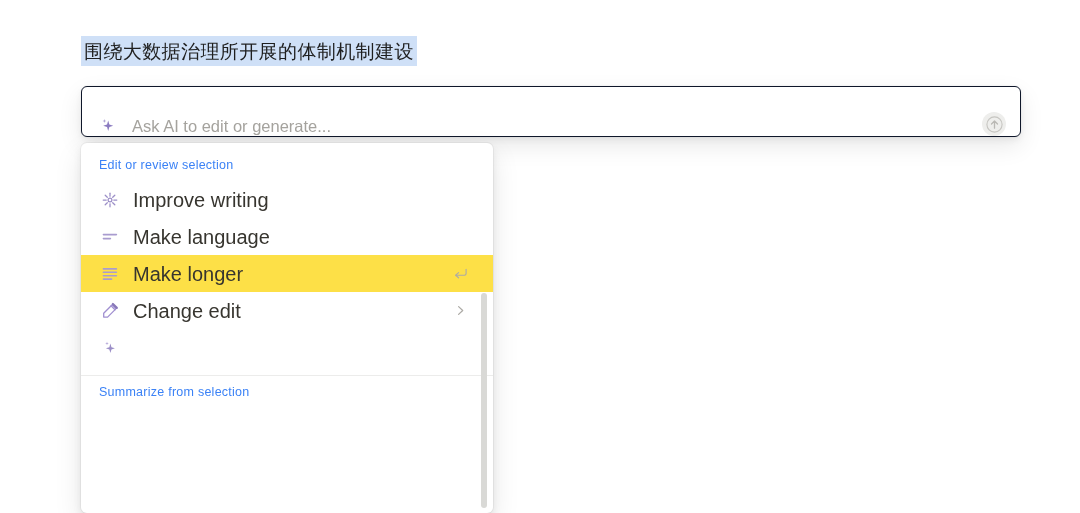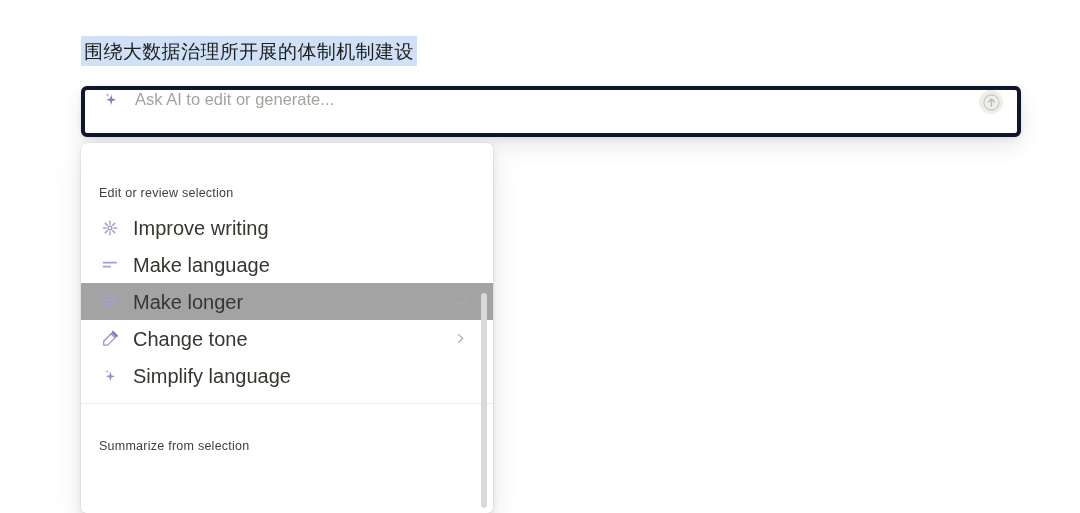--- a/index.html
+++ b/index.html
@@ -40,27 +40,27 @@
   }
 
   
   .ai-bar {
     position: absolute;
     left: 81px;
     top: 86px;
     width: 940px;
     height: 51px;
     background: #ffffff;
-    border: 4px solid #0f172a;
+    border: 1px solid #0f172a;
     border-radius: 6px;
     box-shadow: 0 0 0 1px rgba(15,15,15,.02),
                 0 3px 6px rgba(15,15,15,.06),
                 0 9px 24px rgba(15,15,15,.09);
     display: flex;
-    align-items: flex-start;
+    align-items: flex-end;
     padding: 0 14px 0 16px;
   }
   .ai-bar .spark-lead {
     width: 20px; height: 20px;
     flex: 0 0 20px;
     display: block;
     margin-right: 14px;
   }
   .ai-input {
     flex: 1 1 auto;
@@ -103,37 +103,36 @@
     overflow: hidden;
   }
   .menu-inner {
     position: relative;
     width: 100%;
     height: 100%;
     padding-top: 8px;
   }
 
   .section-title {
-    color: #404040;
+    color: #3b82f6;
     font-size: 12.5px;
     line-height: 16px;
     letter-spacing: .25px;
     padding: 6px 14px 8px 18px;
-    margin-top: 28px;
   }
 
   .menu-item {
     display: flex;
     align-items: center;
     height: 37px;
     padding: 0 14px 0 18px;
     cursor: pointer;
     position: relative;
   }
-  .menu-item.active { background: #a3a3a3; }
+  .menu-item.active { background: #fde047; }
 
   .menu-item .mi-icon {
     flex: 0 0 22px;
     width: 22px; height: 22px;
     display: flex;
     align-items: center;
     justify-content: center;
     margin-right: 12px;
   }
   .menu-item .mi-icon svg { display: block; }
@@ -261,36 +260,35 @@
       </div>
 
       <div class="menu-item">
         <span class="mi-icon">
           <svg width="18" height="18" viewBox="0 0 18 18" fill="none">
             <path d="M11.2 2.7 L15.1 6.6 L6.6 15.1 L2.7 15.1 L2.7 11.2 Z" stroke="#a08fd0" stroke-width="1.3" stroke-linejoin="round" fill="none"></path>
             <path d="M10.1 3.8 L14.0 7.7" stroke="#a08fd0" stroke-width="1.3" stroke-linecap="round"></path>
             <path d="M11.9 2.0 L15.8 5.9" stroke="#8878b8" stroke-width="2.2" stroke-linecap="round"></path>
           </svg>
         </span>
-        <span class="mi-label">Change tone</span>
+        <span class="mi-label">Change edit</span>
         <span class="mi-trail">
           <svg width="13" height="13" viewBox="0 0 13 13" fill="none">
             <path d="M4.6 2.6 L8.7 6.5 L4.6 10.4" stroke="#adaba6" stroke-width="1.25" stroke-linecap="round" stroke-linejoin="round"></path>
           </svg>
         </span>
       </div>
 
       <div class="menu-item">
         <span class="mi-icon">
           <svg width="18" height="18" viewBox="0 0 18 18" fill="none">
             <path d="M9.4 4.6 L10.45 8.2 L13.9 9.3 L10.45 10.4 L9.4 14.0 L8.35 10.4 L4.9 9.3 L8.35 8.2 Z" fill="#9b8ec7"></path>
             <path d="M6.0 2.6 L6.45 4.0 L7.8 4.45 L6.45 4.9 L6.0 6.3 L5.55 4.9 L4.2 4.45 L5.55 4.0 Z" fill="#b7abda"></path>
           </svg>
         </span>
-        <span class="mi-label">Simplify language</span>
       </div>
 
       <div class="divider"></div>
 
       <div class="section-title">Summarize from selection</div>
 
 
       <div class="scroll-track">
         <div class="scroll-thumb"></div>
       </div>

